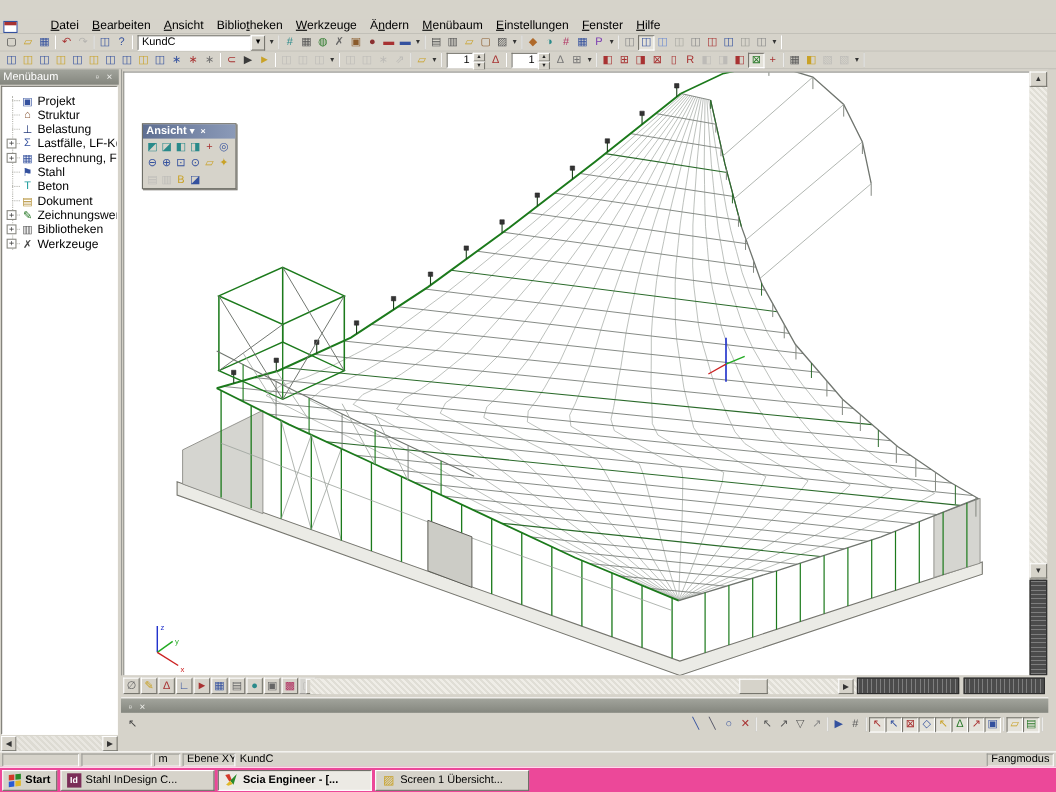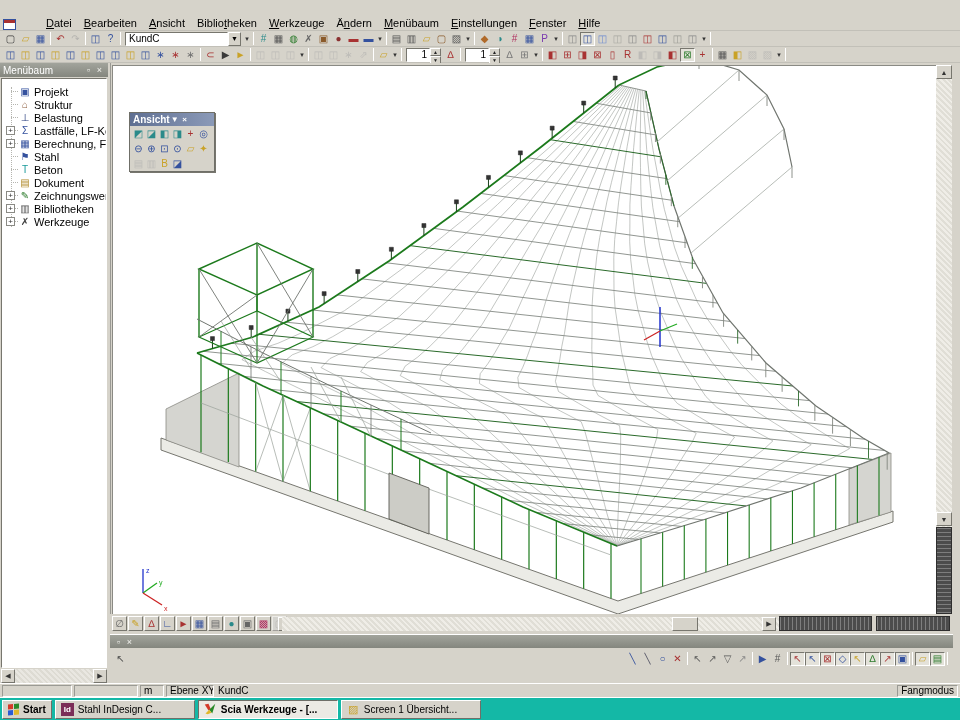--- a/index.html
+++ b/index.html
@@ -114,21 +114,21 @@
 
   
   #statusbar{position:absolute;left:0;top:683px;width:960px;height:14px;background:#d6d3ca;
     border-top:1px solid #fff;display:flex;align-items:center;font-size:10px;}
   .st-cell{height:12px;margin-left:2px;border:1px solid;border-color:#9a9a94 #fff #fff #9a9a94;
     padding:0 3px;line-height:10px;overflow:hidden;white-space:nowrap;}
   .st-plain{padding:0 4px;}
   #st-right{margin-left:auto;margin-right:2px;}
 
   
-  #taskbar{position:absolute;left:0;top:697px;width:960px;height:23px;background:#14b8a6;
+  #taskbar{position:absolute;left:0;top:697px;width:960px;height:23px;background:#ec4899;
     border-top:1px solid #fff;display:flex;align-items:center;padding:0 2px;}
   .tk-btn{height:19px;display:flex;align-items:center;padding:0 5px;margin-right:3px;font-size:10px;
     border:1px solid;border-color:#fff #6f6f68 #6f6f68 #fff;background:#d6d3ca;white-space:nowrap;overflow:hidden;}
   .tk-btn.active{border-color:#6f6f68 #fff #fff #6f6f68;background:#eceae4;font-weight:bold;}
   .tk-btn .tk-ico{width:13px;height:13px;margin-right:4px;flex:0 0 auto;display:flex;align-items:center;justify-content:center;}
   #start-btn{font-weight:bold;}
   .flag{display:inline-grid;grid-template-columns:5px 5px;grid-template-rows:5px 5px;gap:1px;transform:skewY(-6deg);margin-right:4px;}
   .flag i{display:block;}
   .id-ico{background:#7b2d58;color:#fff;font-size:8px;font-weight:bold;width:13px;height:13px;
     display:flex;align-items:center;justify-content:center;}
@@ -672,21 +672,21 @@
           <span>Stahl InDesign C...</span>
         </span>
         <span class="tk-btn active" style="width: 140px;">
           <span class="tk-ico">
             <svg width="12" height="12" viewBox="0 0 16 16">
               <polygon points="1,2 6,1 9,8 6,10" fill="#d43a2a"></polygon>
               <polygon points="15,1 11,14 7,9 10,6" fill="#2a8a2a"></polygon>
               <polygon points="2,14 7,9 10,13 5,15" fill="#e0b82a"></polygon>
             </svg>
           </span>
-          <span>Scia Werkzeuge - [...</span>
+          <span>Scia Engineer - [...</span>
         </span>
         <span class="tk-btn" style="width: 140px;">
           <span class="tk-ico">
             <span class="screen-ico">▨</span>
           </span>
           <span>Screen 1 Übersicht...</span>
         </span>
       </span>
   </div>
 

